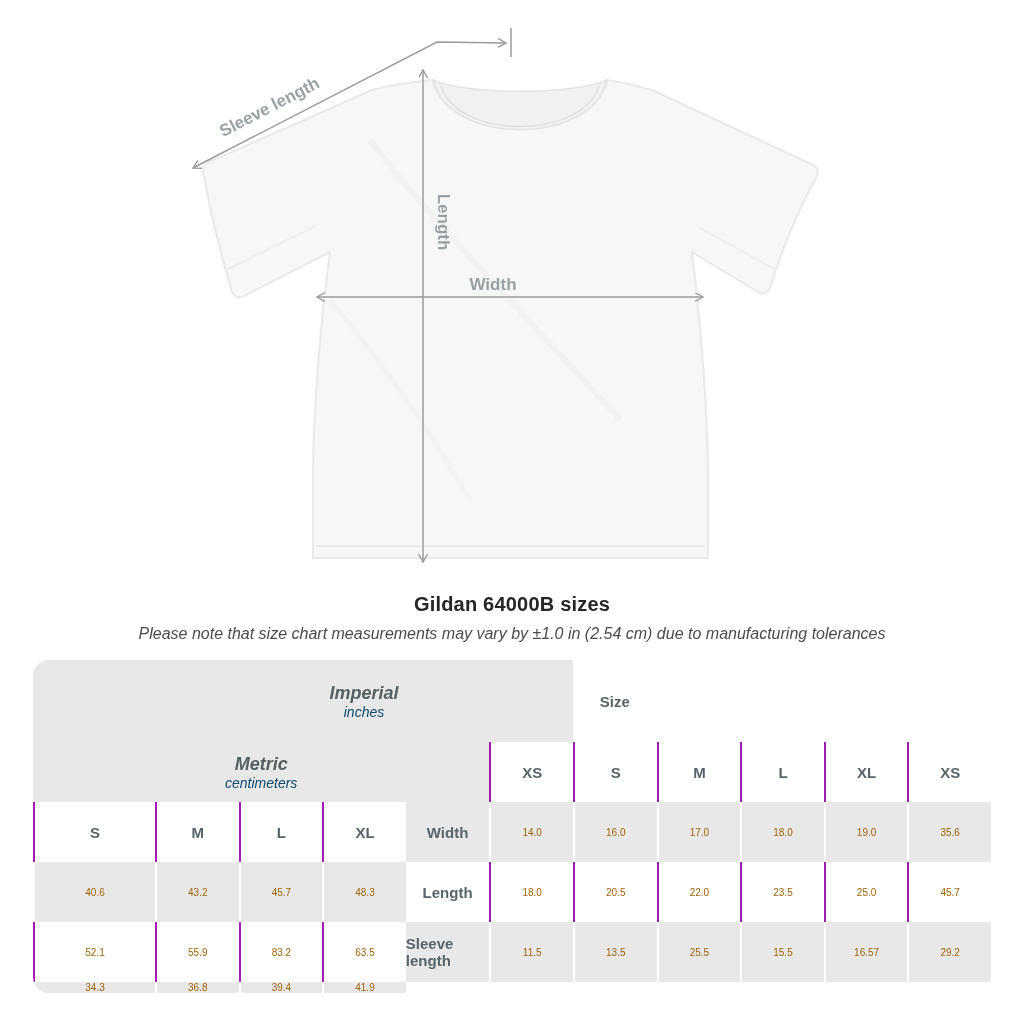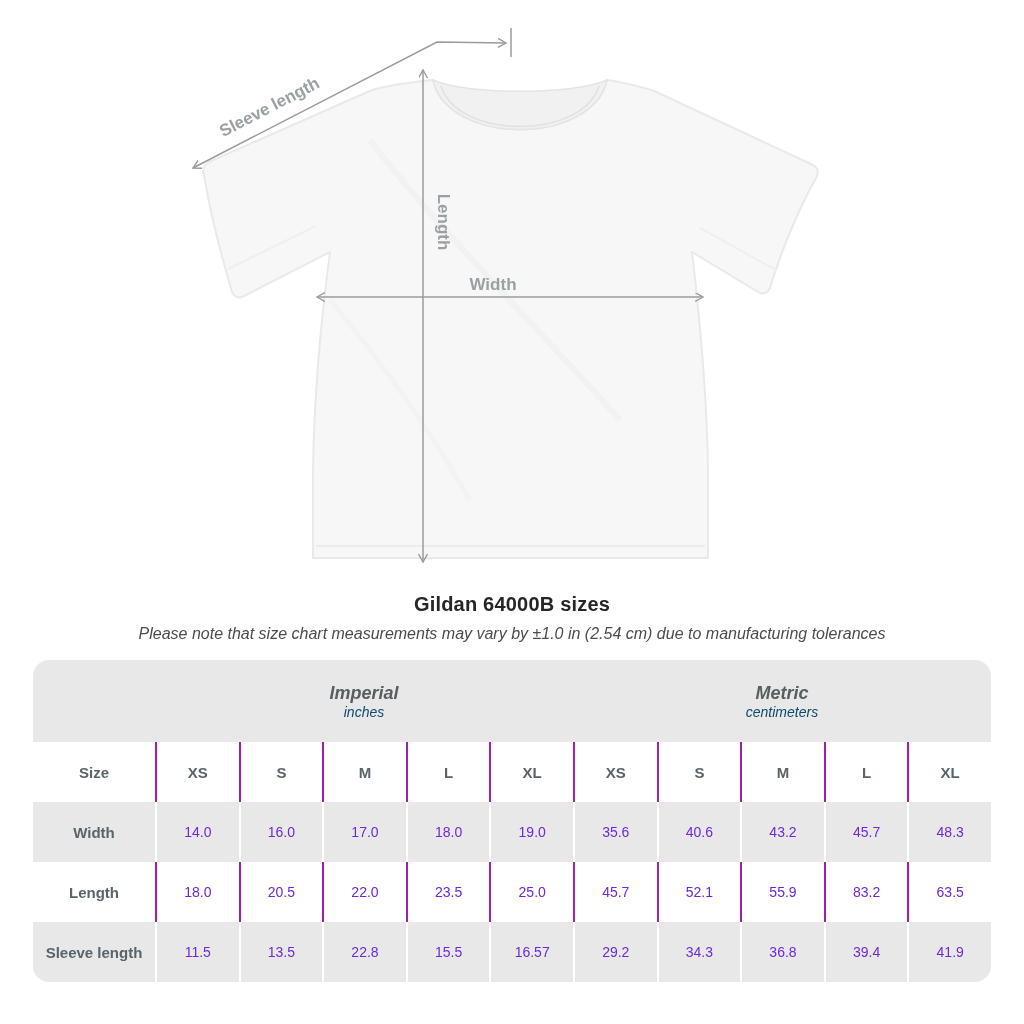--- a/index.html
+++ b/index.html
@@ -21,21 +21,21 @@
   }
   .cell{display:flex;align-items:center;justify-content:center;}
   .band{background:#e8e8e8;flex-direction:column;}
   .band-label{font-size:18px;font-weight:bold;font-style:italic;color:#565f62;}
   .band-sub{font-size:14px;font-style:italic;color:#0c4a6e;}
   .row-white{background:#ffffff;}
   .row-gray{background:#e8e8e8;}
   .row-white.div{border-left:2px solid #a21caf;}
   .row-gray.div{border-left:2px solid #ffffff;}
   .head-txt{font-size:15px;font-weight:bold;color:#59646a;}
-  .num-txt{font-size:14px;color:#6d28d9;}
+  .num-txt{font-size:10px;color:#a16207;}
 </style>
 </head>
 <body>
 
 <div class="page">
 
   <svg class="shirt-wrap" viewBox="0 0 1024 585">
     <defs>
       <marker id="arr" markerWidth="12" markerHeight="12" refX="8" refY="4.5" orient="auto-start-reverse" markerUnits="userSpaceOnUse">
         <path d="M0,0 L8,4.5 L0,9" fill="none" stroke="#9b9b9b" stroke-width="1.4"></path>
@@ -97,26 +97,26 @@
   <div class="title">Gildan 64000B sizes</div>
   <div class="subtitle">Please note that size chart measurements may vary by ±1.0 in (2.54 cm) due to manufacturing tolerances</div>
 
   <div class="size-table">
 
     <div class="cell band"></div>
     <div class="cell band" style="grid-column:span 5">
       <span class="band-label">Imperial</span>
       <span class="band-sub">inches</span>
     </div>
+    <div class="cell row-white head-txt">Size</div>
+
     <div class="cell band" style="grid-column:span 5">
       <span class="band-label">Metric</span>
       <span class="band-sub">centimeters</span>
     </div>
-
-    <div class="cell row-white head-txt">Size</div>
     <div class="cell row-white div head-txt">XS</div>
     <div class="cell row-white div head-txt">S</div>
     <div class="cell row-white div head-txt">M</div>
     <div class="cell row-white div head-txt">L</div>
     <div class="cell row-white div head-txt">XL</div>
     <div class="cell row-white div head-txt">XS</div>
     <div class="cell row-white div head-txt">S</div>
     <div class="cell row-white div head-txt">M</div>
     <div class="cell row-white div head-txt">L</div>
     <div class="cell row-white div head-txt">XL</div>
@@ -141,21 +141,21 @@
     <div class="cell row-white div num-txt">25.0</div>
     <div class="cell row-white div num-txt">45.7</div>
     <div class="cell row-white div num-txt">52.1</div>
     <div class="cell row-white div num-txt">55.9</div>
     <div class="cell row-white div num-txt">83.2</div>
     <div class="cell row-white div num-txt">63.5</div>
 
     <div class="cell row-gray head-txt">Sleeve length</div>
     <div class="cell row-gray div num-txt">11.5</div>
     <div class="cell row-gray div num-txt">13.5</div>
-    <div class="cell row-gray div num-txt">22.8</div>
+    <div class="cell row-gray div num-txt">25.5</div>
     <div class="cell row-gray div num-txt">15.5</div>
     <div class="cell row-gray div num-txt">16.57</div>
     <div class="cell row-gray div num-txt">29.2</div>
     <div class="cell row-gray div num-txt">34.3</div>
     <div class="cell row-gray div num-txt">36.8</div>
     <div class="cell row-gray div num-txt">39.4</div>
     <div class="cell row-gray div num-txt">41.9</div>
 
   </div>
 </div>

